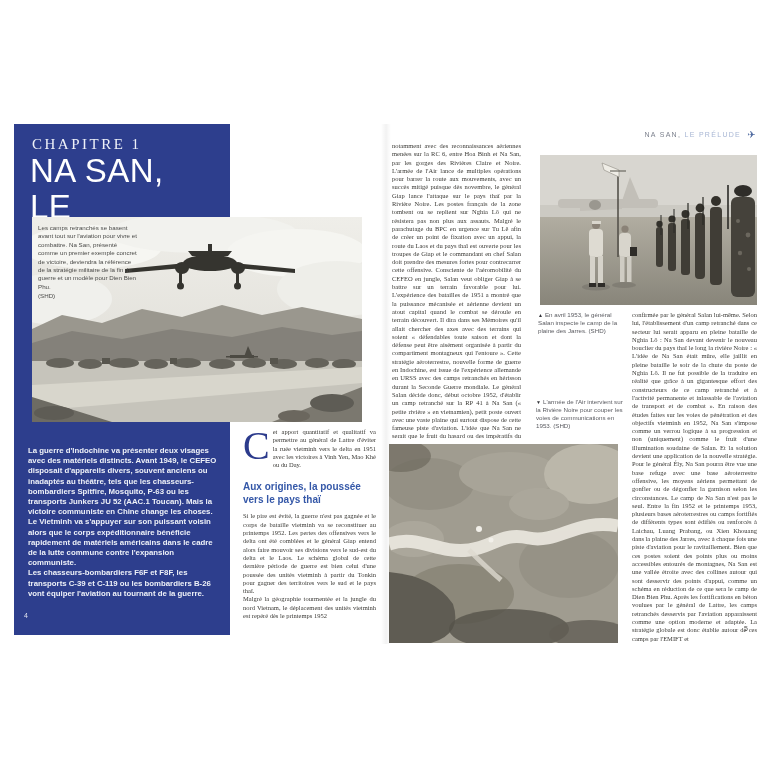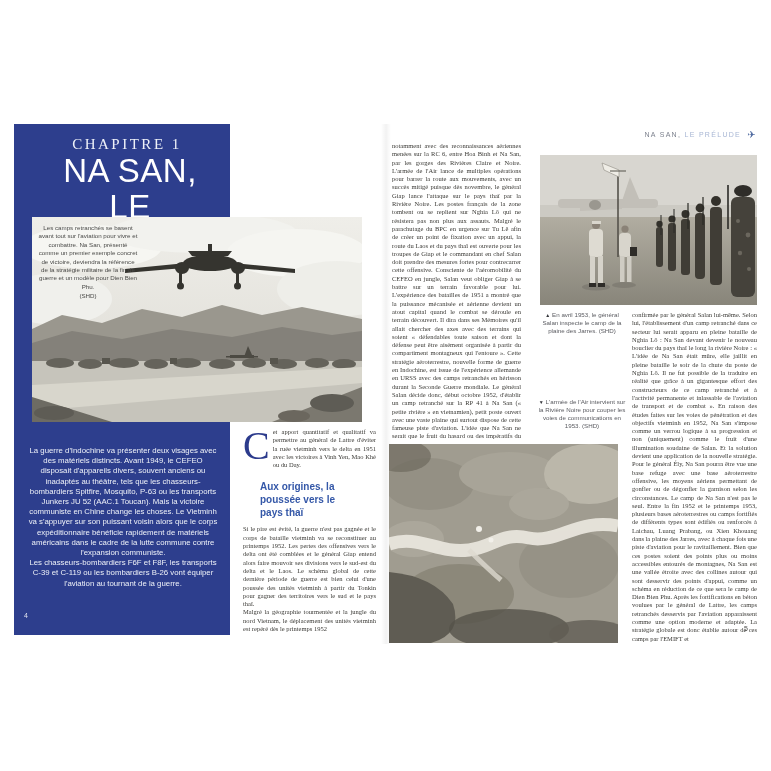--- a/index.html
+++ b/index.html
@@ -1,47 +1,47 @@
 <!DOCTYPE html>
 <html><head>
 <meta charset="utf-8">
 <style>
   html,body{margin:0;padding:0;background:#ffffff;}
   .canvas{position:relative;width:771px;height:771px;background:#ffffff;overflow:hidden;
           font-family:"Liberation Sans", sans-serif;}
-  .abs{position:absolute;text-align:center;}
+  .abs{position:absolute;}
 
   
   .blue-panel{left:14px;top:124px;width:216px;height:511px;background:#2d3e8d;}
   .kicker{left:32px;top:136px;width:190px;color:#eef1f8;font-family:"Liberation Serif",serif;
           font-size:15px;letter-spacing:2.5px;}
   .chapter-title{left:30px;top:153px;width:200px;color:#ffffff;font-size:33px;line-height:36px;
           letter-spacing:.5px;font-weight:400;}
   .main-photo{left:32px;top:217px;width:330px;height:205px;}
   .main-photo svg{display:block;width:100%;height:100%;}
   .photo-caption{left:38px;top:224px;width:100px;font-size:6.2px;line-height:8.4px;color:#4a4a48;}
   .photo-credit{margin-top:1px;}
   .intro-box{left:28px;top:446px;width:190px;height:166px;color:#eef1f8;font-size:7.8px;
-          line-height:10.2px;font-weight:400;overflow:hidden;}
+          line-height:10.2px;font-weight:700;overflow:hidden;}
   .intro-box p{margin:0;}
   .pagenum{font-size:7px;}
   .pagenum-left{left:24px;top:612px;color:#dfe3ef;}
   .pagenum-right{left:744px;top:625px;color:#4a4a48;}
 
   
   .serif{font-family:"Liberation Serif",serif;font-size:6.5px;line-height:8.3px;
          text-align:justify;color:#3a3935;}
   .serif p{margin:0;}
 
   
   .center-col{left:243px;top:428px;width:133px;height:220px;overflow:hidden;}
   .dropcap{float:left;font-family:"Liberation Serif",serif;font-size:40px;line-height:32px;
            color:#2c3b8c;margin:2px 3px 0 0;}
   .section-heading{font-size:10px;line-height:13px;font-weight:700;color:#3558a8;
-           margin:11px 17px 6px;text-align:left;font-family:"Liberation Sans",sans-serif;}
+           margin:11px 0 6px;text-align:left;font-family:"Liberation Sans",sans-serif;}
   .center-col .serif-block p + p{margin-top:0;}
 
   
   .running-head{left:557px;top:129px;width:200px;text-align:right;font-size:7px;
            letter-spacing:1.3px;white-space:nowrap;}
   .rh-chapter{color:#7d828e;}
   .rh-section{color:#a8b6d4;}
   .plane-icon{color:#4f6aa0;font-size:10px;vertical-align:-1px;margin-left:3px;display:inline-block;}
   .col1{left:392px;top:142px;width:129px;height:297px;overflow:hidden;}
   .col2{left:632px;top:311px;width:125px;height:335px;overflow:hidden;}

